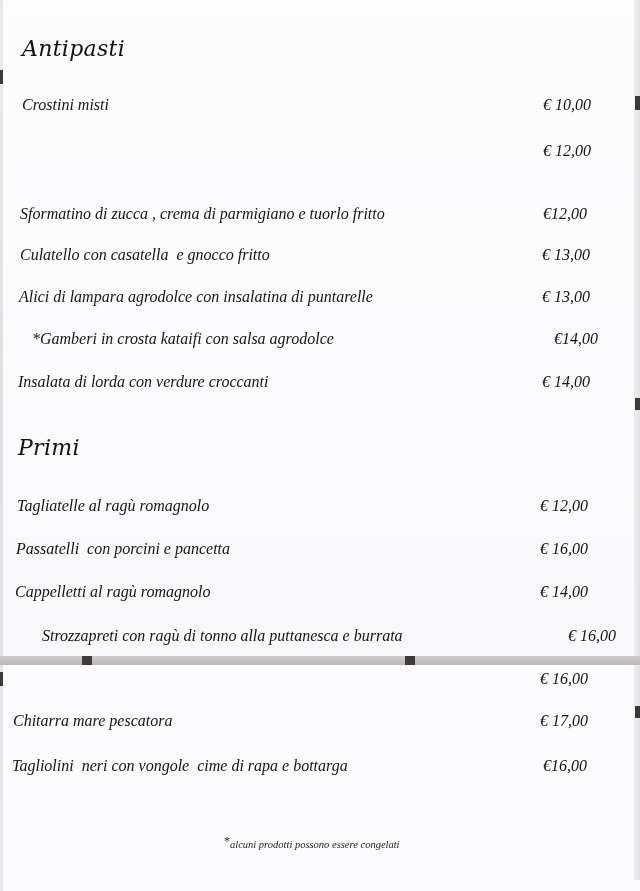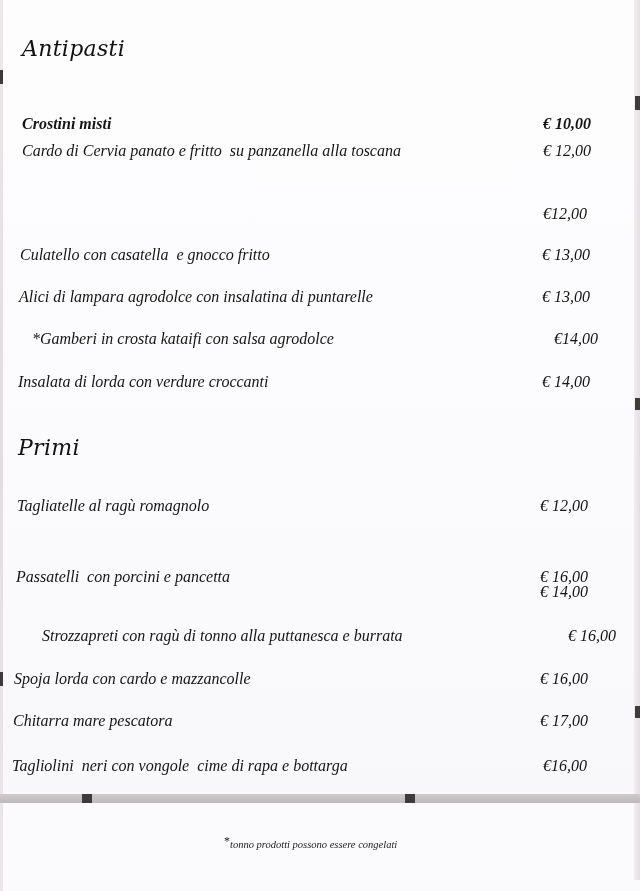--- a/index.html
+++ b/index.html
@@ -3,21 +3,21 @@
   <meta charset="utf-8">
   <style>
     html, body { margin: 0; padding: 0; }
     body {
       width: 640px; height: 891px; overflow: hidden; position: relative;
       background: #fbfafc;
       font-family: "DejaVu Serif", serif;
       color: #141414;
     }
     .page {
-      position: absolute; left: 0; top: 0; width: 640px; height: 803px;
+      position: absolute; left: 0; top: 0; width: 640px; height: 665px;
       background: linear-gradient(180deg, #fdfdfe 0%, #fbfafc 60%, #f8f7f9 100%);
     }
     .edge-left {
       position: absolute; left: 0; top: 0; width: 3px; height: 891px;
       background: linear-gradient(180deg, #ece8ea, #e2dde0 50%, #ebe7ea);
     }
     .edge-mark { position: absolute; background: #3f3a3a; }
     .edge-right {
       position: absolute; right: 0; top: 0; width: 6px; height: 880px;
       background: linear-gradient(90deg, #f1eef0, #e4dfe2);
@@ -73,29 +73,29 @@
   <div class="edge-right"></div>
   <div class="edge-mark" style="right:0;top:96px;width:5px;height:14px;"></div>
   <div class="edge-mark" style="right:0;top:398px;width:5px;height:12px;"></div>
   <div class="edge-mark" style="right:0;top:706px;width:5px;height:12px;"></div>
   <div class="bottom-strip"></div>
   <div class="edge-mark" style="left:82px;bottom:0;width:10px;height:9px;"></div>
   <div class="edge-mark" style="left:405px;bottom:0;width:10px;height:9px;"></div>
 
   <div class="heading" style="left:22px;top:36px;">Antipasti</div>
 
-  <div class="row" style="top:115px;font-weight:bold;">
+  <div class="row" style="top:96px;">
     <span class="item-name" style="left:22px;">Crostini misti</span>
     <span class="item-price" style="left:543px;">€ 10,00</span>
   </div>
   <div class="row" style="top:142px;">
-    <span class="item-name" style="left:22px;">Cardo di Cervia panato e fritto  su panzanella alla toscana</span>
     <span class="item-price" style="left:543px;">€ 12,00</span>
   </div>
   <div class="row" style="top:205px;">
+    <span class="item-name" style="left:20px;">Sformatino di zucca , crema di parmigiano e tuorlo fritto</span>
     <span class="item-price" style="left:543px;">€12,00</span>
   </div>
   <div class="row" style="top:246px;">
     <span class="item-name" style="left:20px;">Culatello con casatella  e gnocco fritto</span>
     <span class="item-price" style="left:542px;">€ 13,00</span>
   </div>
   <div class="row" style="top:288px;">
     <span class="item-name" style="left:19px;">Alici di lampara agrodolce con insalatina di puntarelle</span>
     <span class="item-price" style="left:542px;">€ 13,00</span>
   </div>
@@ -107,38 +107,38 @@
     <span class="item-name" style="left:18px;">Insalata di lorda con verdure croccanti</span>
     <span class="item-price" style="left:542px;">€ 14,00</span>
   </div>
 
   <div class="heading" style="left:18px;top:435px;">Primi</div>
 
   <div class="row" style="top:497px;padding-left:43px;">
     <span class="item-name" style="left:17px;">Tagliatelle al ragù romagnolo</span>
     <span class="item-price" style="left:540px;">€ 12,00</span>
   </div>
-  <div class="row" style="top:540px;margin-top:28px;">
+  <div class="row" style="top:540px;">
     <span class="item-name" style="left:16px;">Passatelli  con porcini e pancetta</span>
     <span class="item-price" style="left:540px;">€ 16,00</span>
   </div>
   <div class="row" style="top:583px;">
+    <span class="item-name" style="left:15px;">Cappelletti al ragù romagnolo</span>
     <span class="item-price" style="left:540px;">€ 14,00</span>
   </div>
   <div class="row" style="top:627px;margin-left:28px;">
     <span class="item-name" style="left:14px;">Strozzapreti con ragù di tonno alla puttanesca e burrata</span>
     <span class="item-price" style="left:540px;">€ 16,00</span>
   </div>
   <div class="row" style="top:670px;">
-    <span class="item-name" style="left:14px;">Spoja lorda con cardo e mazzancolle</span>
     <span class="item-price" style="left:540px;">€ 16,00</span>
   </div>
   <div class="row" style="top:712px;">
     <span class="item-name" style="left:13px;">Chitarra mare pescatora</span>
     <span class="item-price" style="left:540px;">€ 17,00</span>
   </div>
   <div class="row" style="top:757px;">
     <span class="item-name" style="left:12px;">Tagliolini  neri con vongole  cime di rapa e bottarga</span>
     <span class="item-price" style="left:543px;">€16,00</span>
   </div>
 
-  <div class="footnote"><span class="star">*</span><span>tonno prodotti possono essere congelati</span></div>
+  <div class="footnote"><span class="star">*</span><span>alcuni prodotti possono essere congelati</span></div>
 </div>
 
 </body></html>

